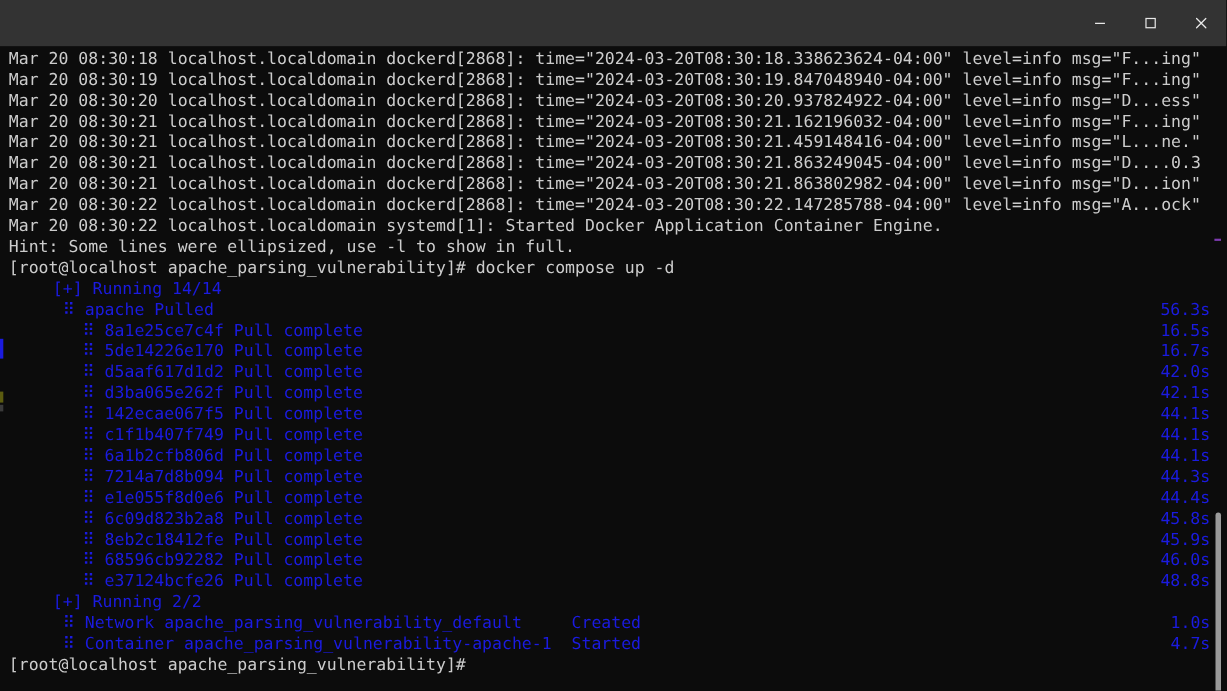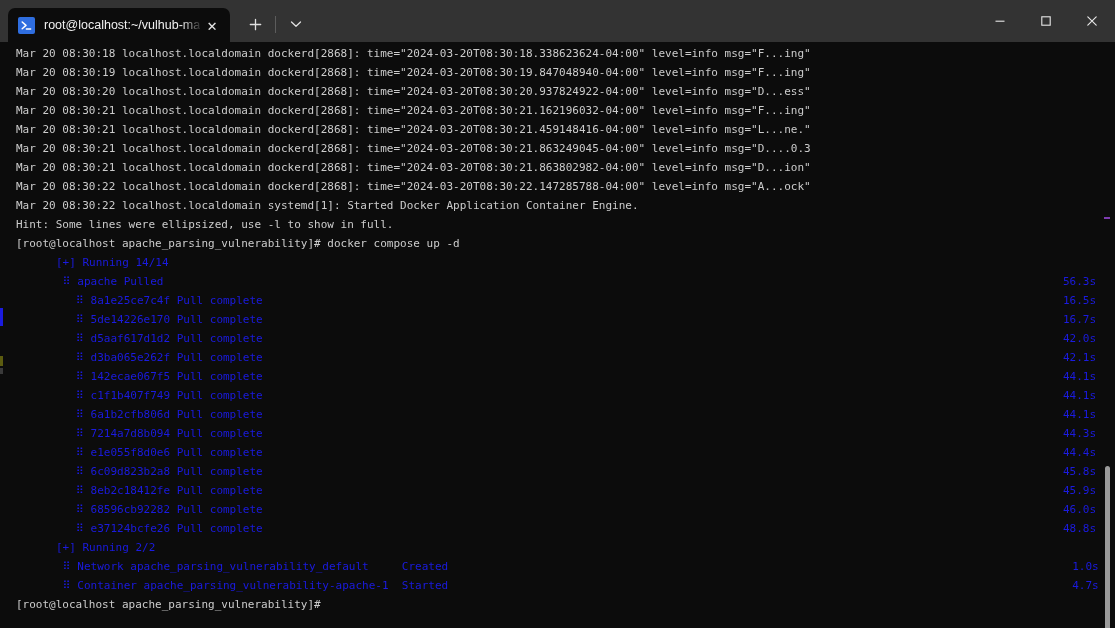--- a/index.html
+++ b/index.html
@@ -106,24 +106,24 @@
   
   .terminal {
     flex: 1 1 auto;
     position: relative;
     background: #0c0c0c;
     overflow: hidden;
   }
 
   .screen {
     position: absolute;
-    top: 0; left: 8px;
+    top: 0; left: 0;
     padding: 2px 0 0 8px;
     font-family: "DejaVu Sans Mono", monospace;
-    font-size: 11px;
+    font-size: 15px;
     line-height: 19px;
     letter-spacing: 0px;
     white-space: pre;
     color: #cccccc;
   }
 
   .line { height: 19px; white-space: pre; }
 
   .fg-default { color: #cccccc; }
   .fg-blue    { color: #1b1be0; margin-left: 40px; }
@@ -159,44 +159,20 @@
     height: 2px;
   }
 </style>
 </head>
 <body>
 
 <div id="app">
 
   <div class="titlebar">
 
-    <div class="tabstrip">
-      <div class="tab">
-        <span class="tab-icon">
-          <svg width="13" height="13" viewBox="0 0 13 13">
-            <path d="M2.2 3.0 L6.0 6.4 L2.2 9.8" fill="none" stroke="#ffffff" stroke-width="1.5" stroke-linecap="round" stroke-linejoin="round"></path>
-            <path d="M6.4 10.0 L10.6 10.0" fill="none" stroke="#ffffff" stroke-width="1.5" stroke-linecap="round"></path>
-          </svg>
-        </span>
-        <span class="tab-title">root@localhost:~/vulhub-ma</span>
-        <span class="tab-close">✕</span>
-      </div>
-
-      <div class="newtab">
-        <svg width="13" height="13" viewBox="0 0 13 13">
-          <path d="M6.5 1.3 L6.5 11.7 M1.3 6.5 L11.7 6.5" stroke="#e0e0e0" stroke-width="1.3" stroke-linecap="round"></path>
-        </svg>
-      </div>
-      <div class="tab-divider"></div>
-      <div class="tabmenu">
-        <svg width="12" height="8" viewBox="0 0 12 8">
-          <path d="M1.5 2 L6 6.2 L10.5 2" fill="none" stroke="#e0e0e0" stroke-width="1.3" stroke-linecap="round" stroke-linejoin="round"></path>
-        </svg>
-      </div>
-    </div>
 
     <div class="drag-region"></div>
 
     <div class="wincontrols">
       <div class="wc">
         <svg width="12" height="12" viewBox="0 0 12 12">
           <path d="M1.5 6.2 L10.5 6.2" stroke="#e8e8e8" stroke-width="1.1"></path>
         </svg>
       </div>
       <div class="wc">

